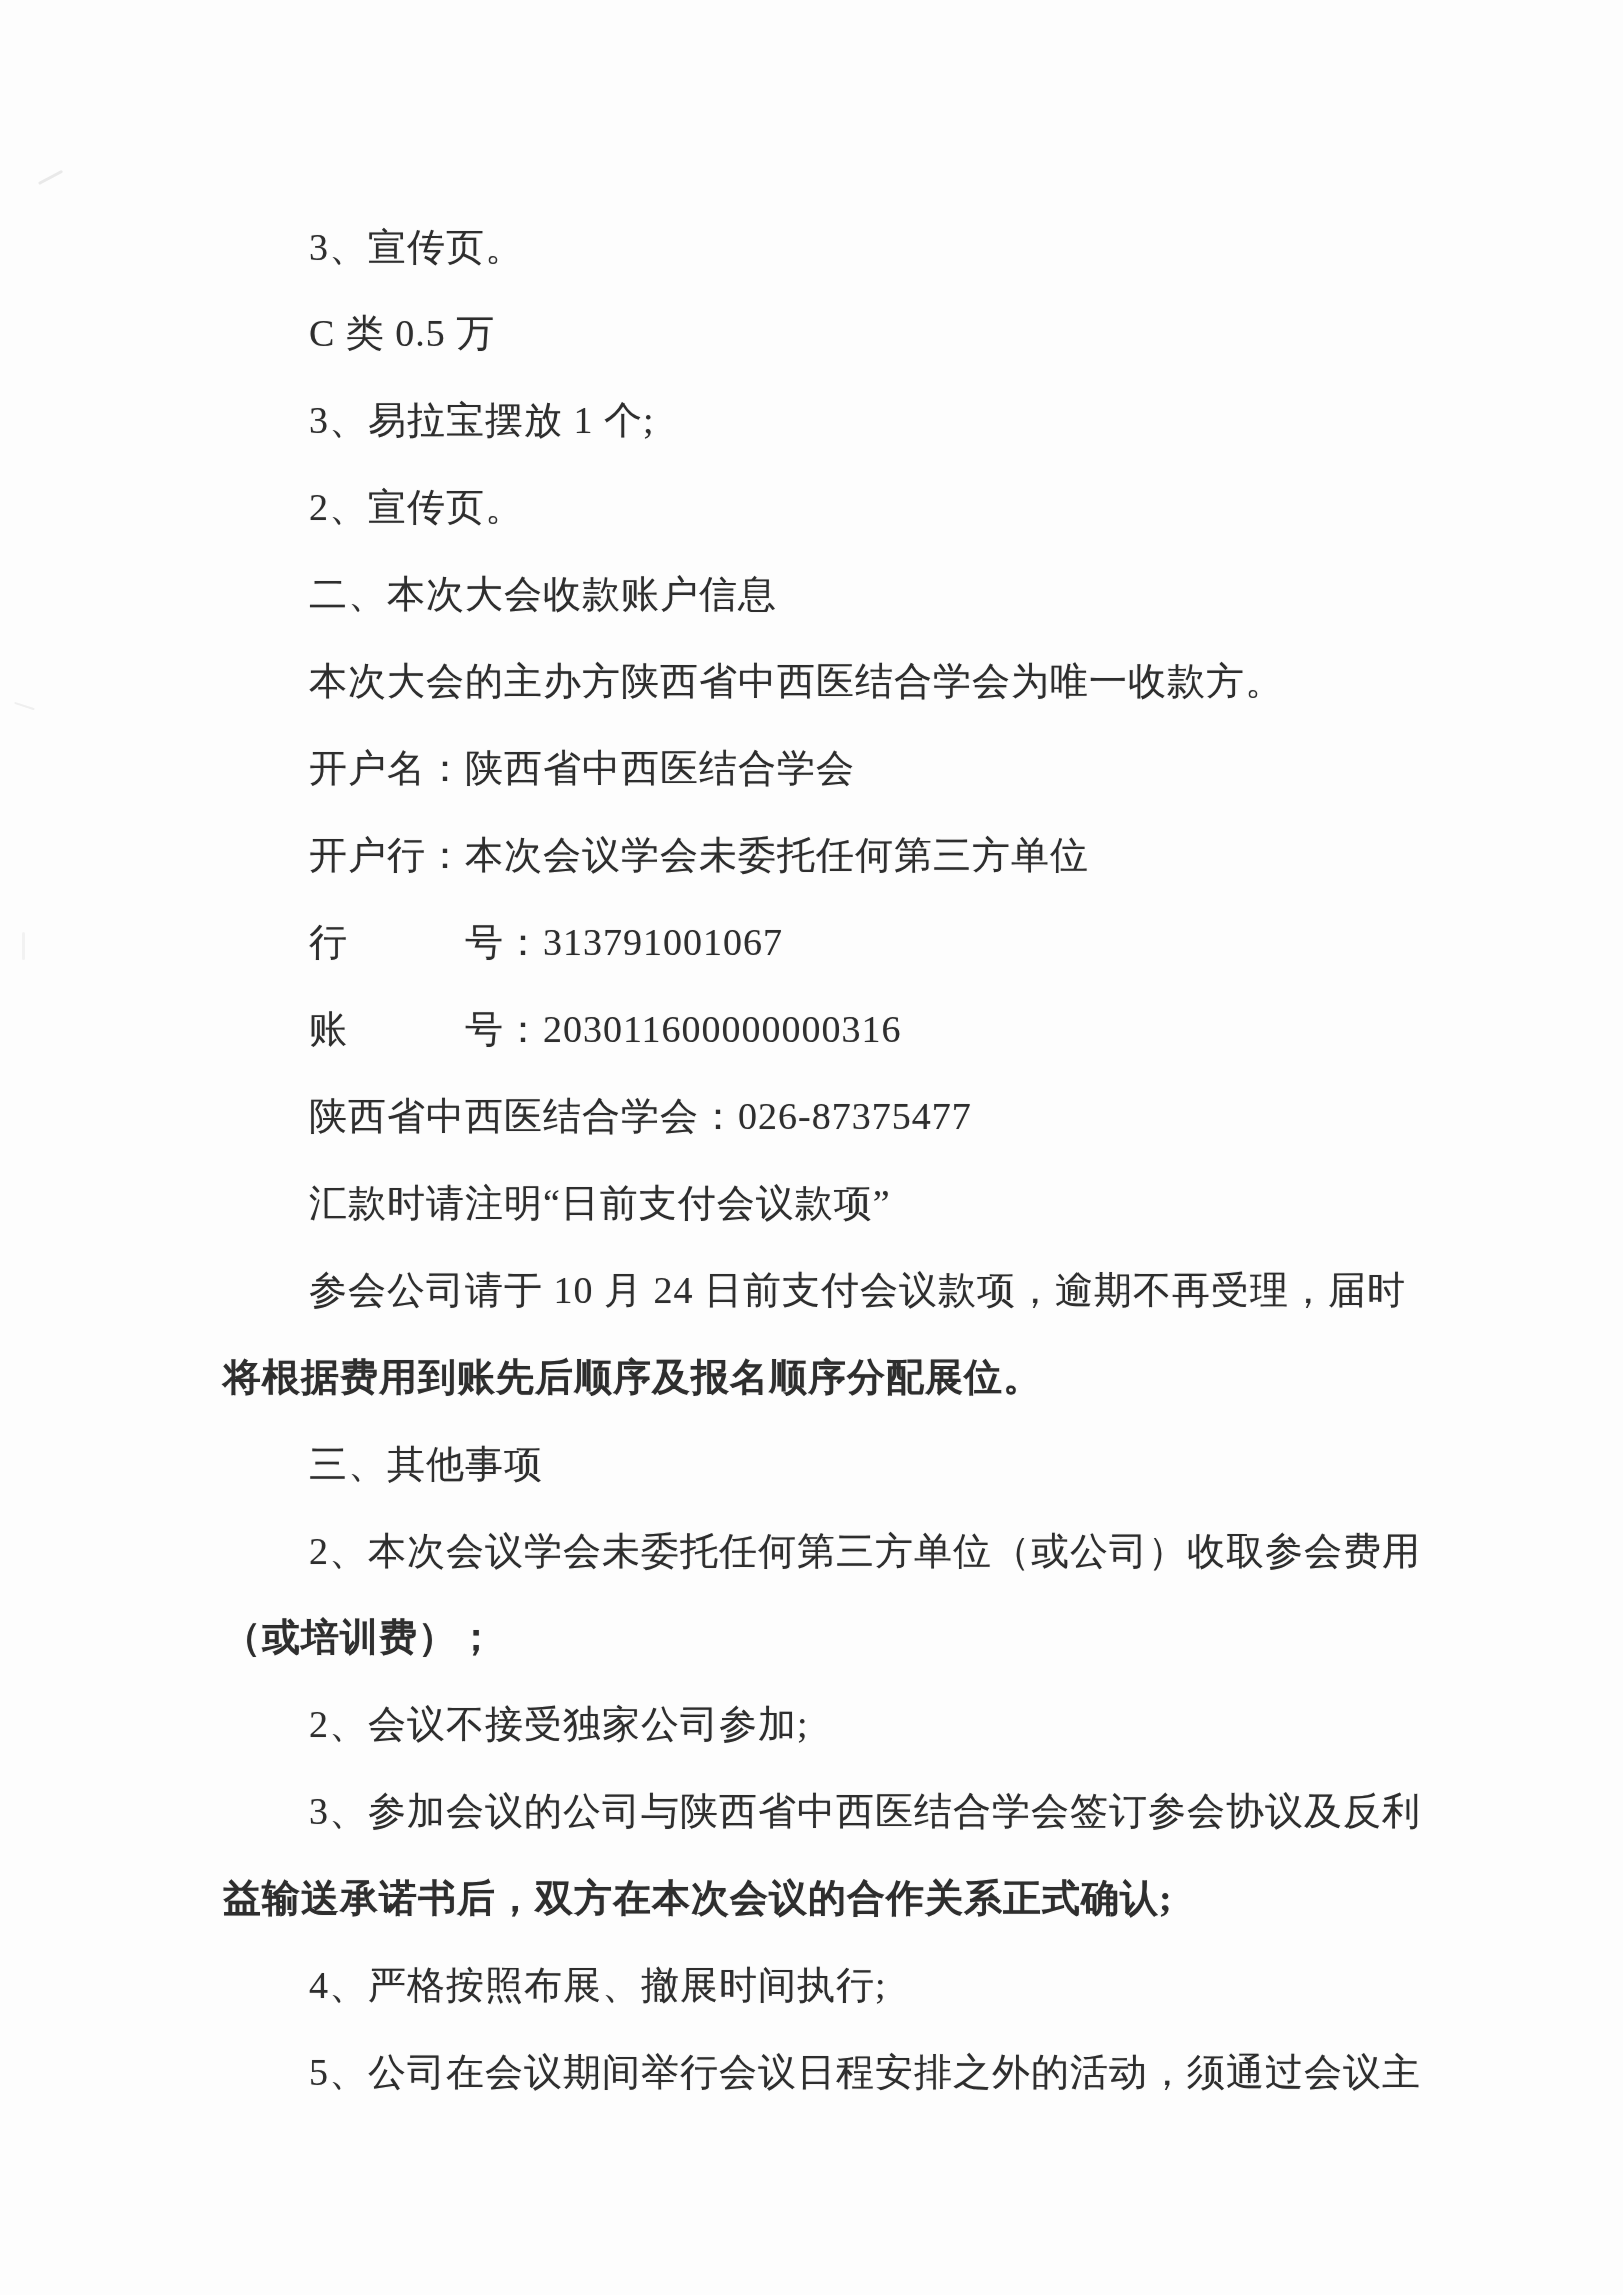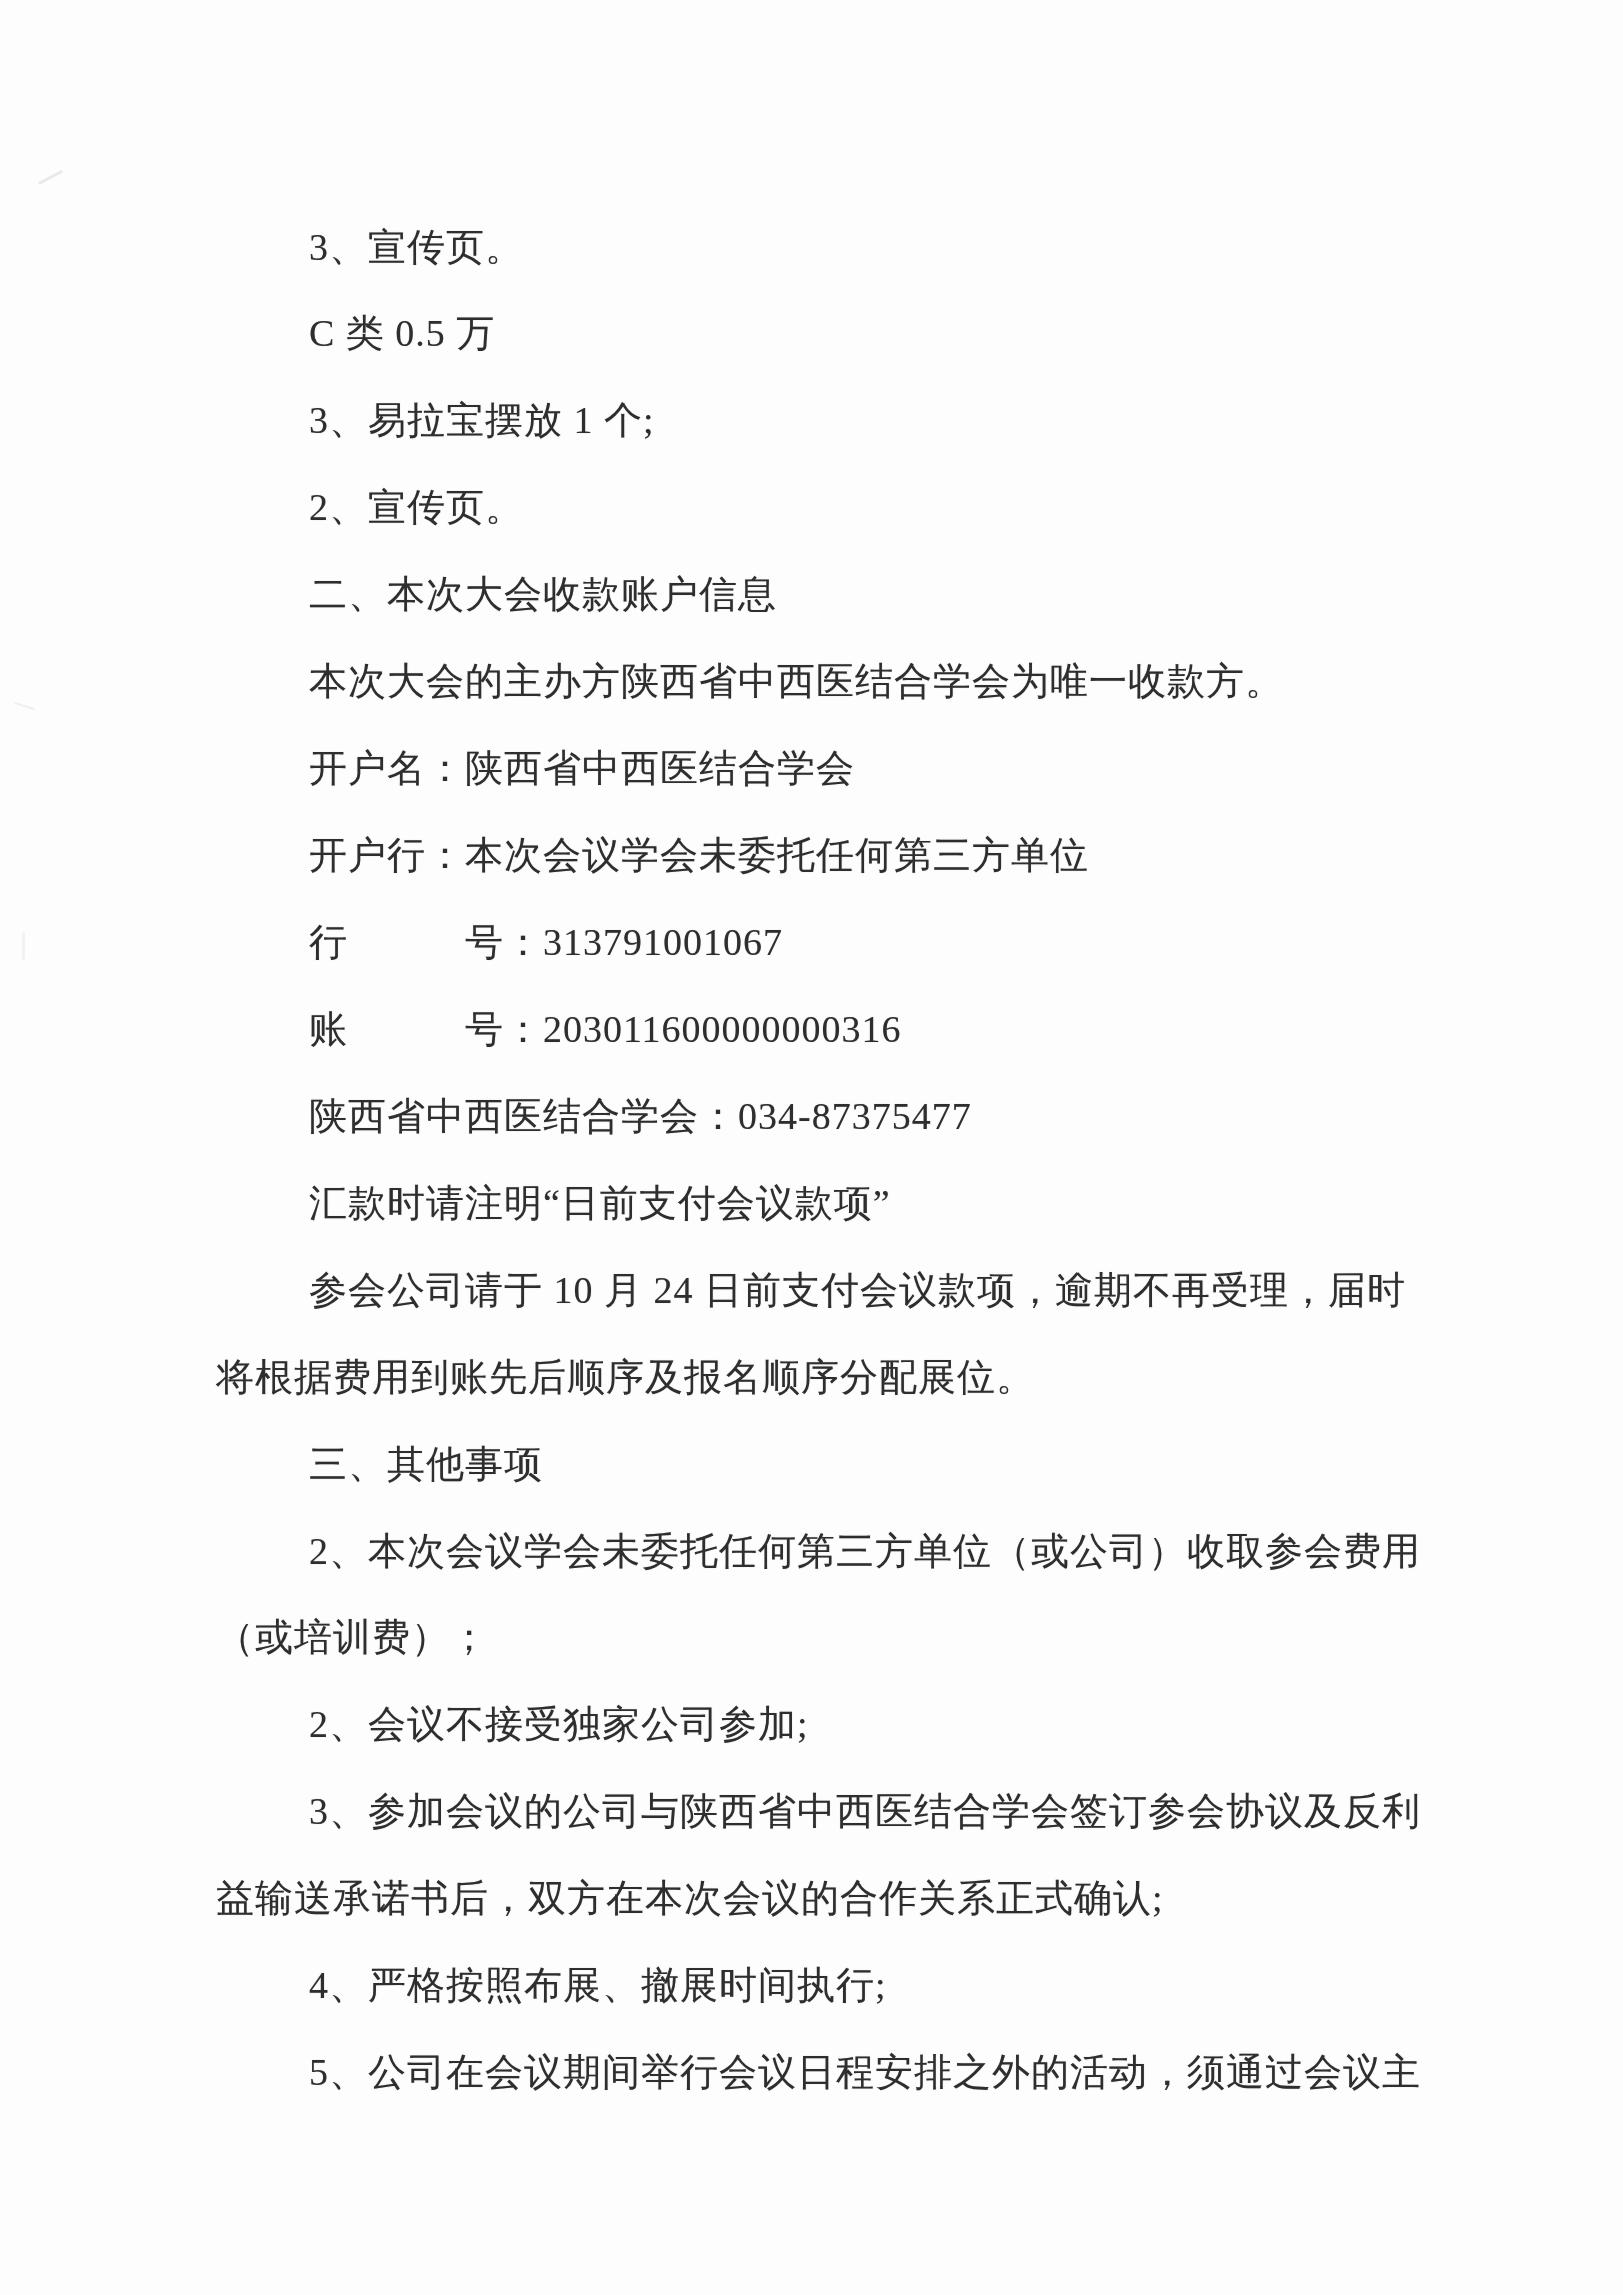--- a/index.html
+++ b/index.html
@@ -18,21 +18,21 @@
   .line {
     position: absolute;
     white-space: nowrap;
     font-size: 38px;
     line-height: 1;
     letter-spacing: 1px;
     color: #2e2e2e;
     text-shadow: 0 0 1px rgba(60,60,60,0.35);
   }
   .indent { left: 309px; }
-  .margin { left: 216px; }
+  .margin { left: 223px; font-weight: bold; }
   .artifact {
     position: absolute;
     background: #d9d9d9;
     opacity: 0.55;
     pointer-events: none;
   }
   .artifact.a1 {
     left: 37px; top: 176px; width: 26.6px; height: 2.6px;
     transform: rotate(-28deg);
     border-radius: 1.5px;
@@ -61,21 +61,21 @@
   <div class="line indent" style="top:228px">3、宣传页。</div>
   <div class="line indent" style="top:314px">C 类 0.5 万</div>
   <div class="line indent" style="top:401px">3、易拉宝摆放 1 个;</div>
   <div class="line indent" style="top:488px">2、宣传页。</div>
   <div class="line indent" style="top:575px">二、本次大会收款账户信息</div>
   <div class="line indent" style="top:749px">开户名：陕西省中西医结合学会</div>
   <div class="line indent" style="top:662px">本次大会的主办方陕西省中西医结合学会为唯一收款方。</div>
   <div class="line indent" style="top:836px">开户行：本次会议学会未委托任何第三方单位</div>
   <div class="line indent" style="top:923px">行　　　号：313791001067</div>
   <div class="line indent" style="top:1010px">账　　　号：203011600000000316</div>
-  <div class="line indent" style="top:1097px">陕西省中西医结合学会：034-87375477</div>
+  <div class="line indent" style="top:1097px">陕西省中西医结合学会：026-87375477</div>
   <div class="line indent" style="top:1184px">汇款时请注明“日前支付会议款项”</div>
   <div class="line indent" style="top:1271px">参会公司请于 10 月 24 日前支付会议款项，逾期不再受理，届时</div>
   <div class="line margin" style="top:1358px">将根据费用到账先后顺序及报名顺序分配展位。</div>
   <div class="line indent" style="top:1445px">三、其他事项</div>
   <div class="line indent" style="top:1532px">2、本次会议学会未委托任何第三方单位（或公司）收取参会费用</div>
   <div class="line margin" style="top:1618px">（或培训费）；</div>
   <div class="line indent" style="top:1705px">2、会议不接受独家公司参加;</div>
   <div class="line indent" style="top:1792px">3、参加会议的公司与陕西省中西医结合学会签订参会协议及反利</div>
   <div class="line margin" style="top:1879px">益输送承诺书后，双方在本次会议的合作关系正式确认;</div>
   <div class="line indent" style="top:1966px">4、严格按照布展、撤展时间执行;</div>

